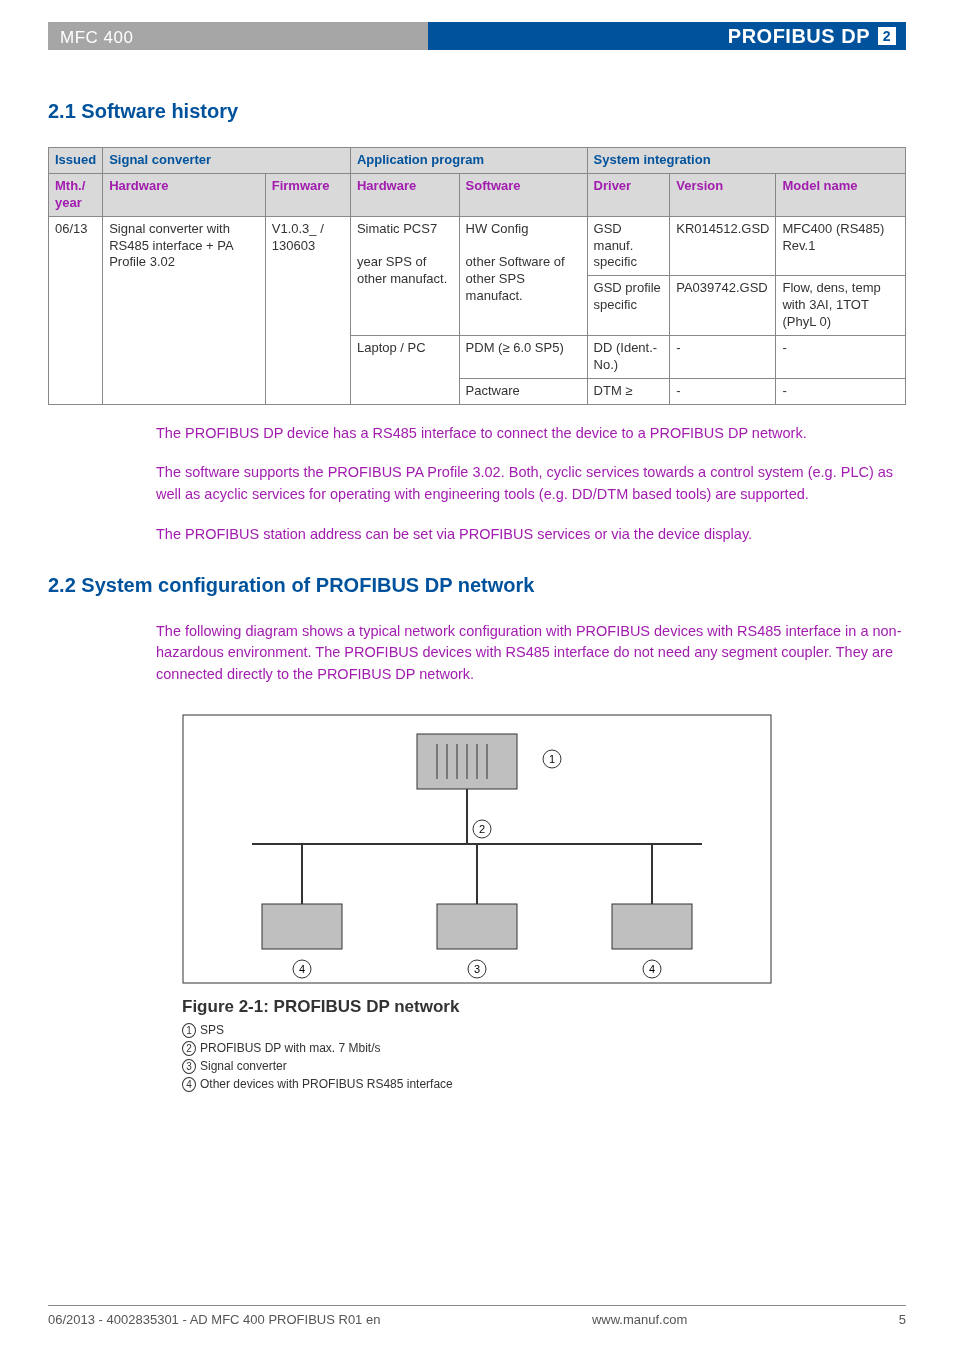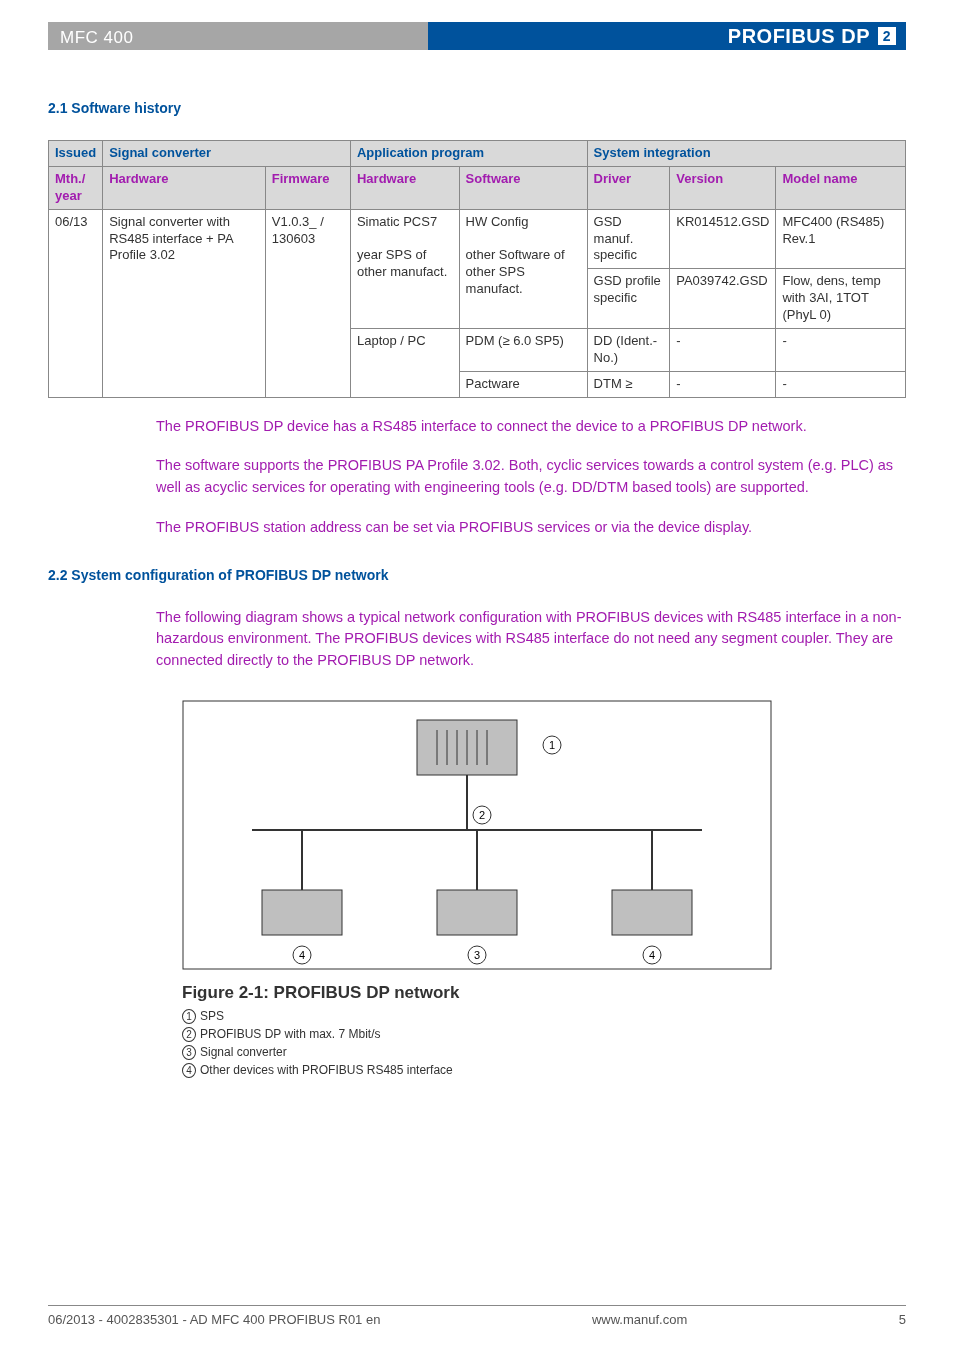--- a/index.html
+++ b/index.html
@@ -46,21 +46,21 @@
     width: 18px;
     height: 18px;
     display: inline-flex;
     align-items: center;
     justify-content: center;
     margin-left: 8px;
   }
   .content { padding: 0 48px; }
   h2 {
     color: #00529c;
-    font-size: 14px;
+    font-size: 20px;
     font-weight: bold;
     margin: 50px 0 24px 0;
   }
   h2.second { margin-top: 28px; }
   table.spec {
     border-collapse: collapse;
     width: 100%;
     font-size: 13px;
   }
   table.spec th, table.spec td {

